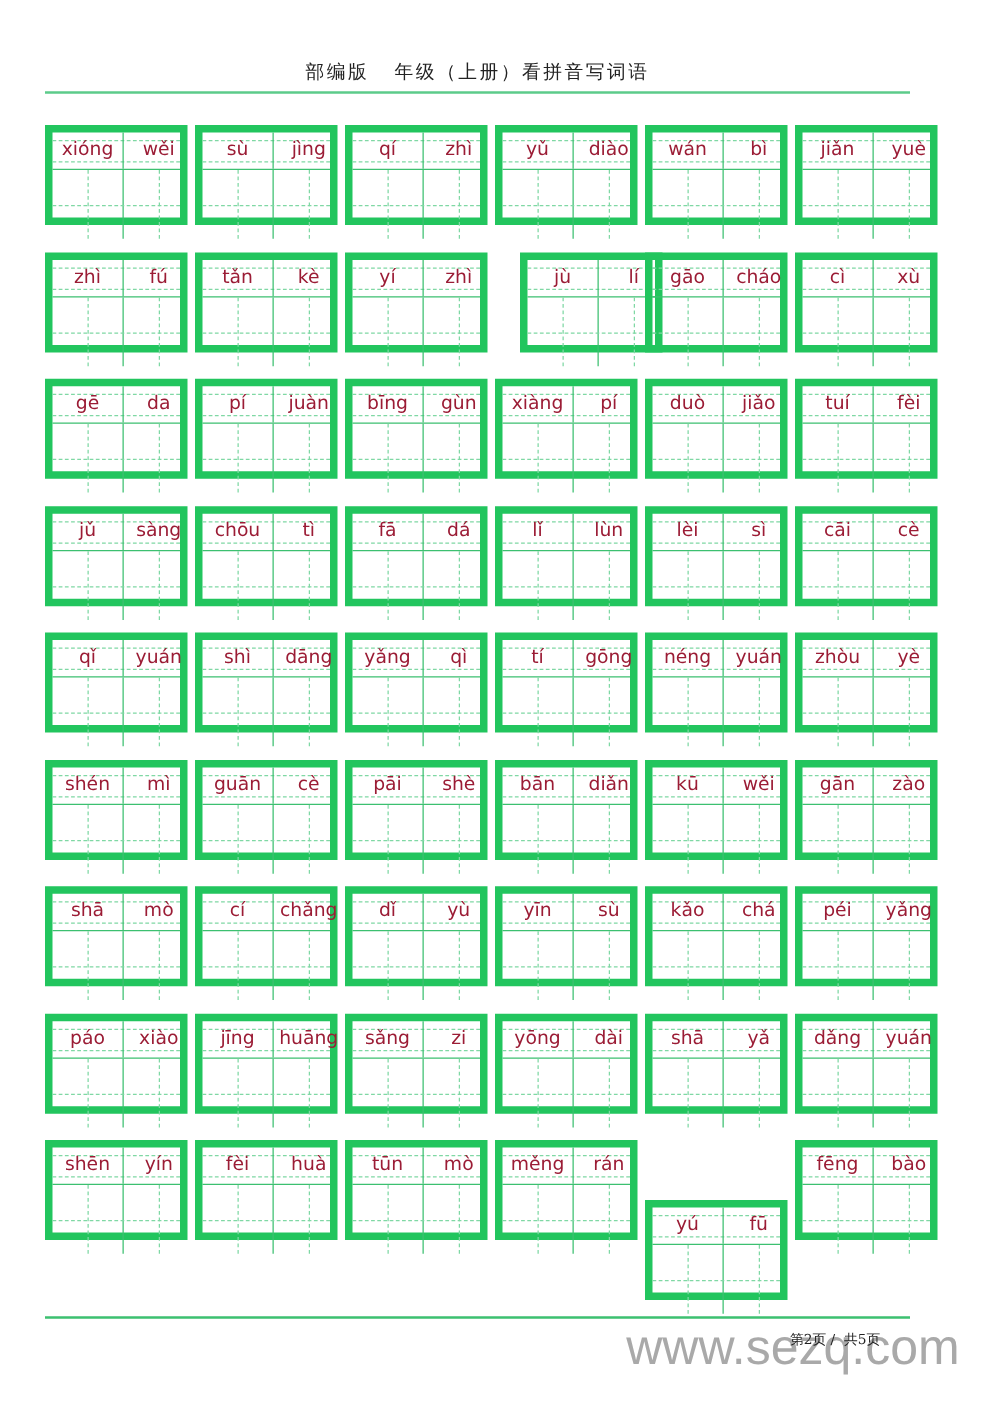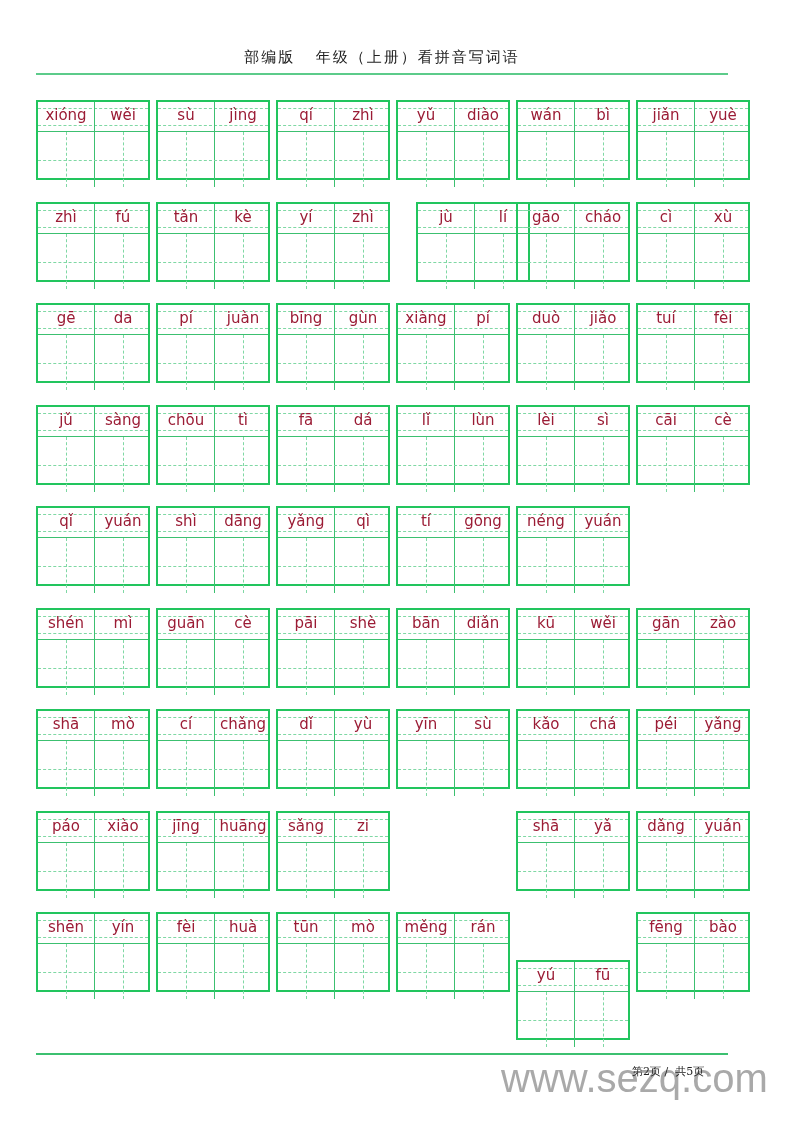--- a/index.html
+++ b/index.html
@@ -9,21 +9,21 @@
          font-family: "DejaVu Serif", serif; font-size: 15px; color: #222; letter-spacing: 2px;
          white-space: pre; }
   .header-line { position: absolute; left: 36px; width: 692px; top: 73px; height: 2px; background: #5ccb8a; }
   .footer-line { position: absolute; left: 36px; width: 692px; top: 1053px; height: 2px; background: #3cc070; }
   .footer-page { position: absolute; left: 632px; top: 1064px; font-family: "DejaVu Serif", serif;
          font-size: 11px; color: #222; white-space: pre; }
   .watermark { position: absolute; left: 501px; top: 1056px; font-family: "Liberation Sans", sans-serif;
          font-size: 40px; color: rgba(140,140,140,0.75); letter-spacing: 0px; }
   .grid { position: absolute; left: 36px; top: 100px; }
   .row { position: absolute; left: 0; height: 87px; width: 720px; }
-  .block { position: absolute; top: 0; width: 114px; height: 80px; border: 2px solid #22c55e; box-sizing: border-box; }
+  .block { position: absolute; top: 0; width: 114px; height: 80px; border: 6px solid #22c55e; box-sizing: border-box; }
   .pinyin-band { position: absolute; left: 0; top: 0; width: 100%; height: 30px; border-bottom: 1.5px solid #3cc070; box-sizing: border-box; }
   .pinyin-band .dl1, .pinyin-band .dl2 { position: absolute; left: 0; right: 0; border-top: 1px dashed #7fd8a4; }
   .pinyin-band .dl1 { top: 6px; }
   .pinyin-band .dl2 { top: 23px; }
   .pinyin-band .vdiv { position: absolute; left: 56px; top: 0; bottom: 0; border-left: 1.5px solid #3cc070; }
   .syllable { position: absolute; top: 2px; width: 56px; text-align: center; font-family: "DejaVu Sans", sans-serif;
          font-size: 15px; color: #9b1c35; line-height: 22px; background: transparent; }
   .syllable.s0 { left: 0; }
   .syllable.s1 { left: 57px; }
   .char-area { position: absolute; left: 0; top: 30px; width: 100%; height: 55px; }
@@ -477,20 +477,35 @@
           <span class="syllable s0">néng</span>
           <span class="syllable s1">yuán</span>
         </div>
         <div class="char-area">
           <div class="vmid"></div>
           <div class="hdash"></div>
           <div class="vd1"></div>
           <div class="vd2"></div>
         </div>
       </div>
+      <div class="block" style="left: 600px;">
+        <div class="pinyin-band">
+          <div class="dl1"></div>
+          <div class="dl2"></div>
+          <div class="vdiv"></div>
+          <span class="syllable s0">zhòu</span>
+          <span class="syllable s1">yè</span>
+        </div>
+        <div class="char-area">
+          <div class="vmid"></div>
+          <div class="hdash"></div>
+          <div class="vd1"></div>
+          <div class="vd2"></div>
+        </div>
+      </div>
     </div>
     <div class="row" style="top: 508px;">
       <div class="block" style="left: 0px;">
         <div class="pinyin-band">
           <div class="dl1"></div>
           <div class="dl2"></div>
           <div class="vdiv"></div>
           <span class="syllable s0">shén</span>
           <span class="syllable s1">mì</span>
         </div>
@@ -700,20 +715,35 @@
           <div class="vd2"></div>
         </div>
       </div>
       <div class="block" style="left: 240px;">
         <div class="pinyin-band">
           <div class="dl1"></div>
           <div class="dl2"></div>
           <div class="vdiv"></div>
           <span class="syllable s0">sǎng</span>
           <span class="syllable s1">zi</span>
+        </div>
+        <div class="char-area">
+          <div class="vmid"></div>
+          <div class="hdash"></div>
+          <div class="vd1"></div>
+          <div class="vd2"></div>
+        </div>
+      </div>
+      <div class="block" style="left: 360px;">
+        <div class="pinyin-band">
+          <div class="dl1"></div>
+          <div class="dl2"></div>
+          <div class="vdiv"></div>
+          <span class="syllable s0">yōng</span>
+          <span class="syllable s1">dài</span>
         </div>
         <div class="char-area">
           <div class="vmid"></div>
           <div class="hdash"></div>
           <div class="vd1"></div>
           <div class="vd2"></div>
         </div>
       </div>
       <div class="block" style="left: 480px;">
         <div class="pinyin-band">

